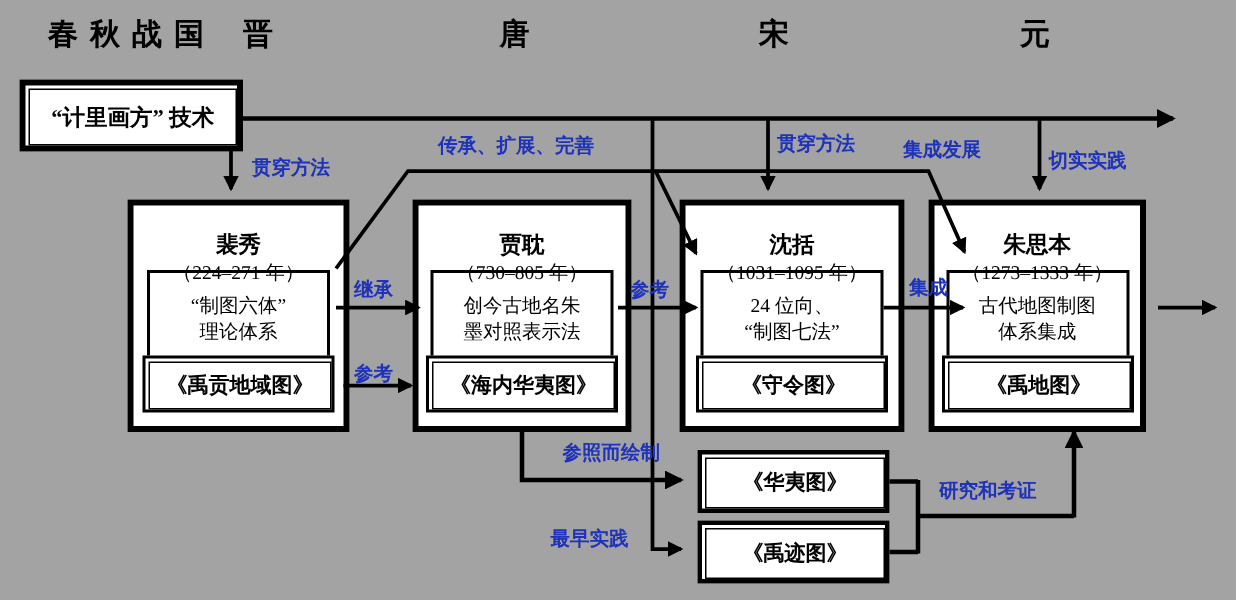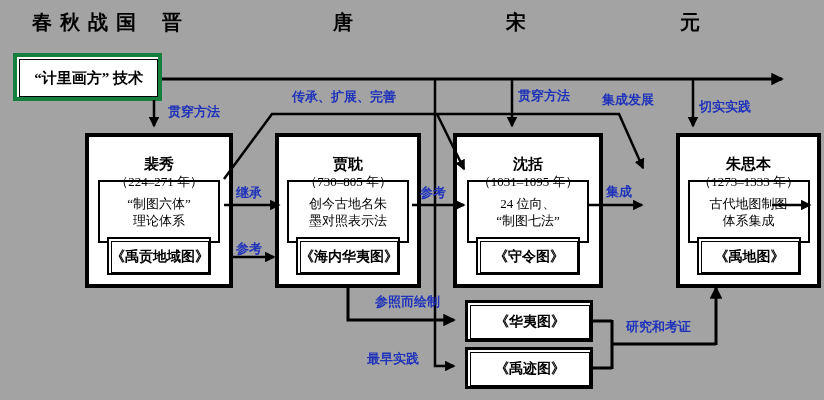--- a/index.html
+++ b/index.html
@@ -3,40 +3,40 @@
 <meta charset="utf-8">
 <style>
   html,body { margin:0; padding:0; background:#fff; }
   .stage { position:relative; width:824px; height:400px; background:#a3a3a3;
            font-family:"Liberation Serif", serif; color:#000; overflow:hidden; }
 
   .era { position:absolute; top:9px; font-family:"Liberation Sans", sans-serif;
          font-weight:bold; font-size:20px; white-space:nowrap; }
 
   .rootbox { position:absolute; left:13px; top:53px; width:149px; height:48px;
-             border:4px solid #15803d; padding:2px; box-sizing:border-box; background:#fff; }
+             border:4px solid #000000; padding:2px; box-sizing:border-box; background:#fff; }
   .rootbox .inner { border:1px solid #000; width:100%; height:100%;
                     display:flex; align-items:center; justify-content:center;
                     font-weight:bold; font-size:15px; white-space:nowrap; }
 
   .pbox { position:absolute; top:133px; height:155px; border:4px solid #000;
           box-sizing:border-box; background:#fff; text-align:center; }
   .pbox .name  { font-size:15px; font-weight:bold; margin-top:18px; line-height:19px; }
   .pbox .years { font-size:13px; line-height:15px; }
   .pbox .method { position:absolute; left:50%; transform:translateX(-50%); top:43px;
                   width:122px; height:63px; border:2px solid #000; box-sizing:border-box;
                   display:flex; align-items:center; justify-content:center;
                   white-space:pre-line; font-size:13px; line-height:17px; }
 
   .mapbox { position:absolute; border:2px solid #000; padding:2px;
             box-sizing:border-box; background:#fff; }
   .mapbox .inner { border:1px solid #000; width:100%; height:100%;
                    display:flex; align-items:center; justify-content:center;
                    font-size:14px; font-weight:600; white-space:nowrap; }
-  .pbox .mapbox { left:50%; transform:translateX(-50%); top:100px; width:104px; height:38px; }
+  .pbox .mapbox { left:50%; transform:translateX(-50%); top:100px; width:128px; height:38px; }
   .derived { width:128px; height:42px; border-width:3px; }
 
   .lbl { position:absolute; color:#1e32bb; font-family:"Liberation Sans", sans-serif;
          font-weight:bold; font-size:13px; line-height:14px; white-space:nowrap; }
 
   svg.wires { position:absolute; left:0; top:0; width:824px; height:400px;
               pointer-events:none; }
   svg.wires path { fill:none; stroke:#000; stroke-width:2.5; }
   svg.wires path.thick { stroke-width:3; }
 </style>
@@ -78,21 +78,21 @@
   <div class="pbox" style="left:453px; width:150px;">
     <div class="name">沈括</div>
     <div class="years">（1031–1095 年）</div>
     <div class="method">24 位向、
 “制图七法”</div>
     <div class="mapbox">
       <div class="inner">《守令图》</div>
     </div>
   </div>
 
-  <div class="pbox" style="left:676px; width:145px;">
+  <div class="pbox" style="left:619px; width:145px;">
     <div class="name">朱思本</div>
     <div class="years">（1273–1333 年）</div>
     <div class="method">古代地图制图
 体系集成</div>
     <div class="mapbox">
       <div class="inner">《禹地图》</div>
     </div>
   </div>
 
   <div class="mapbox derived" style="left:465px; top:300px;">

